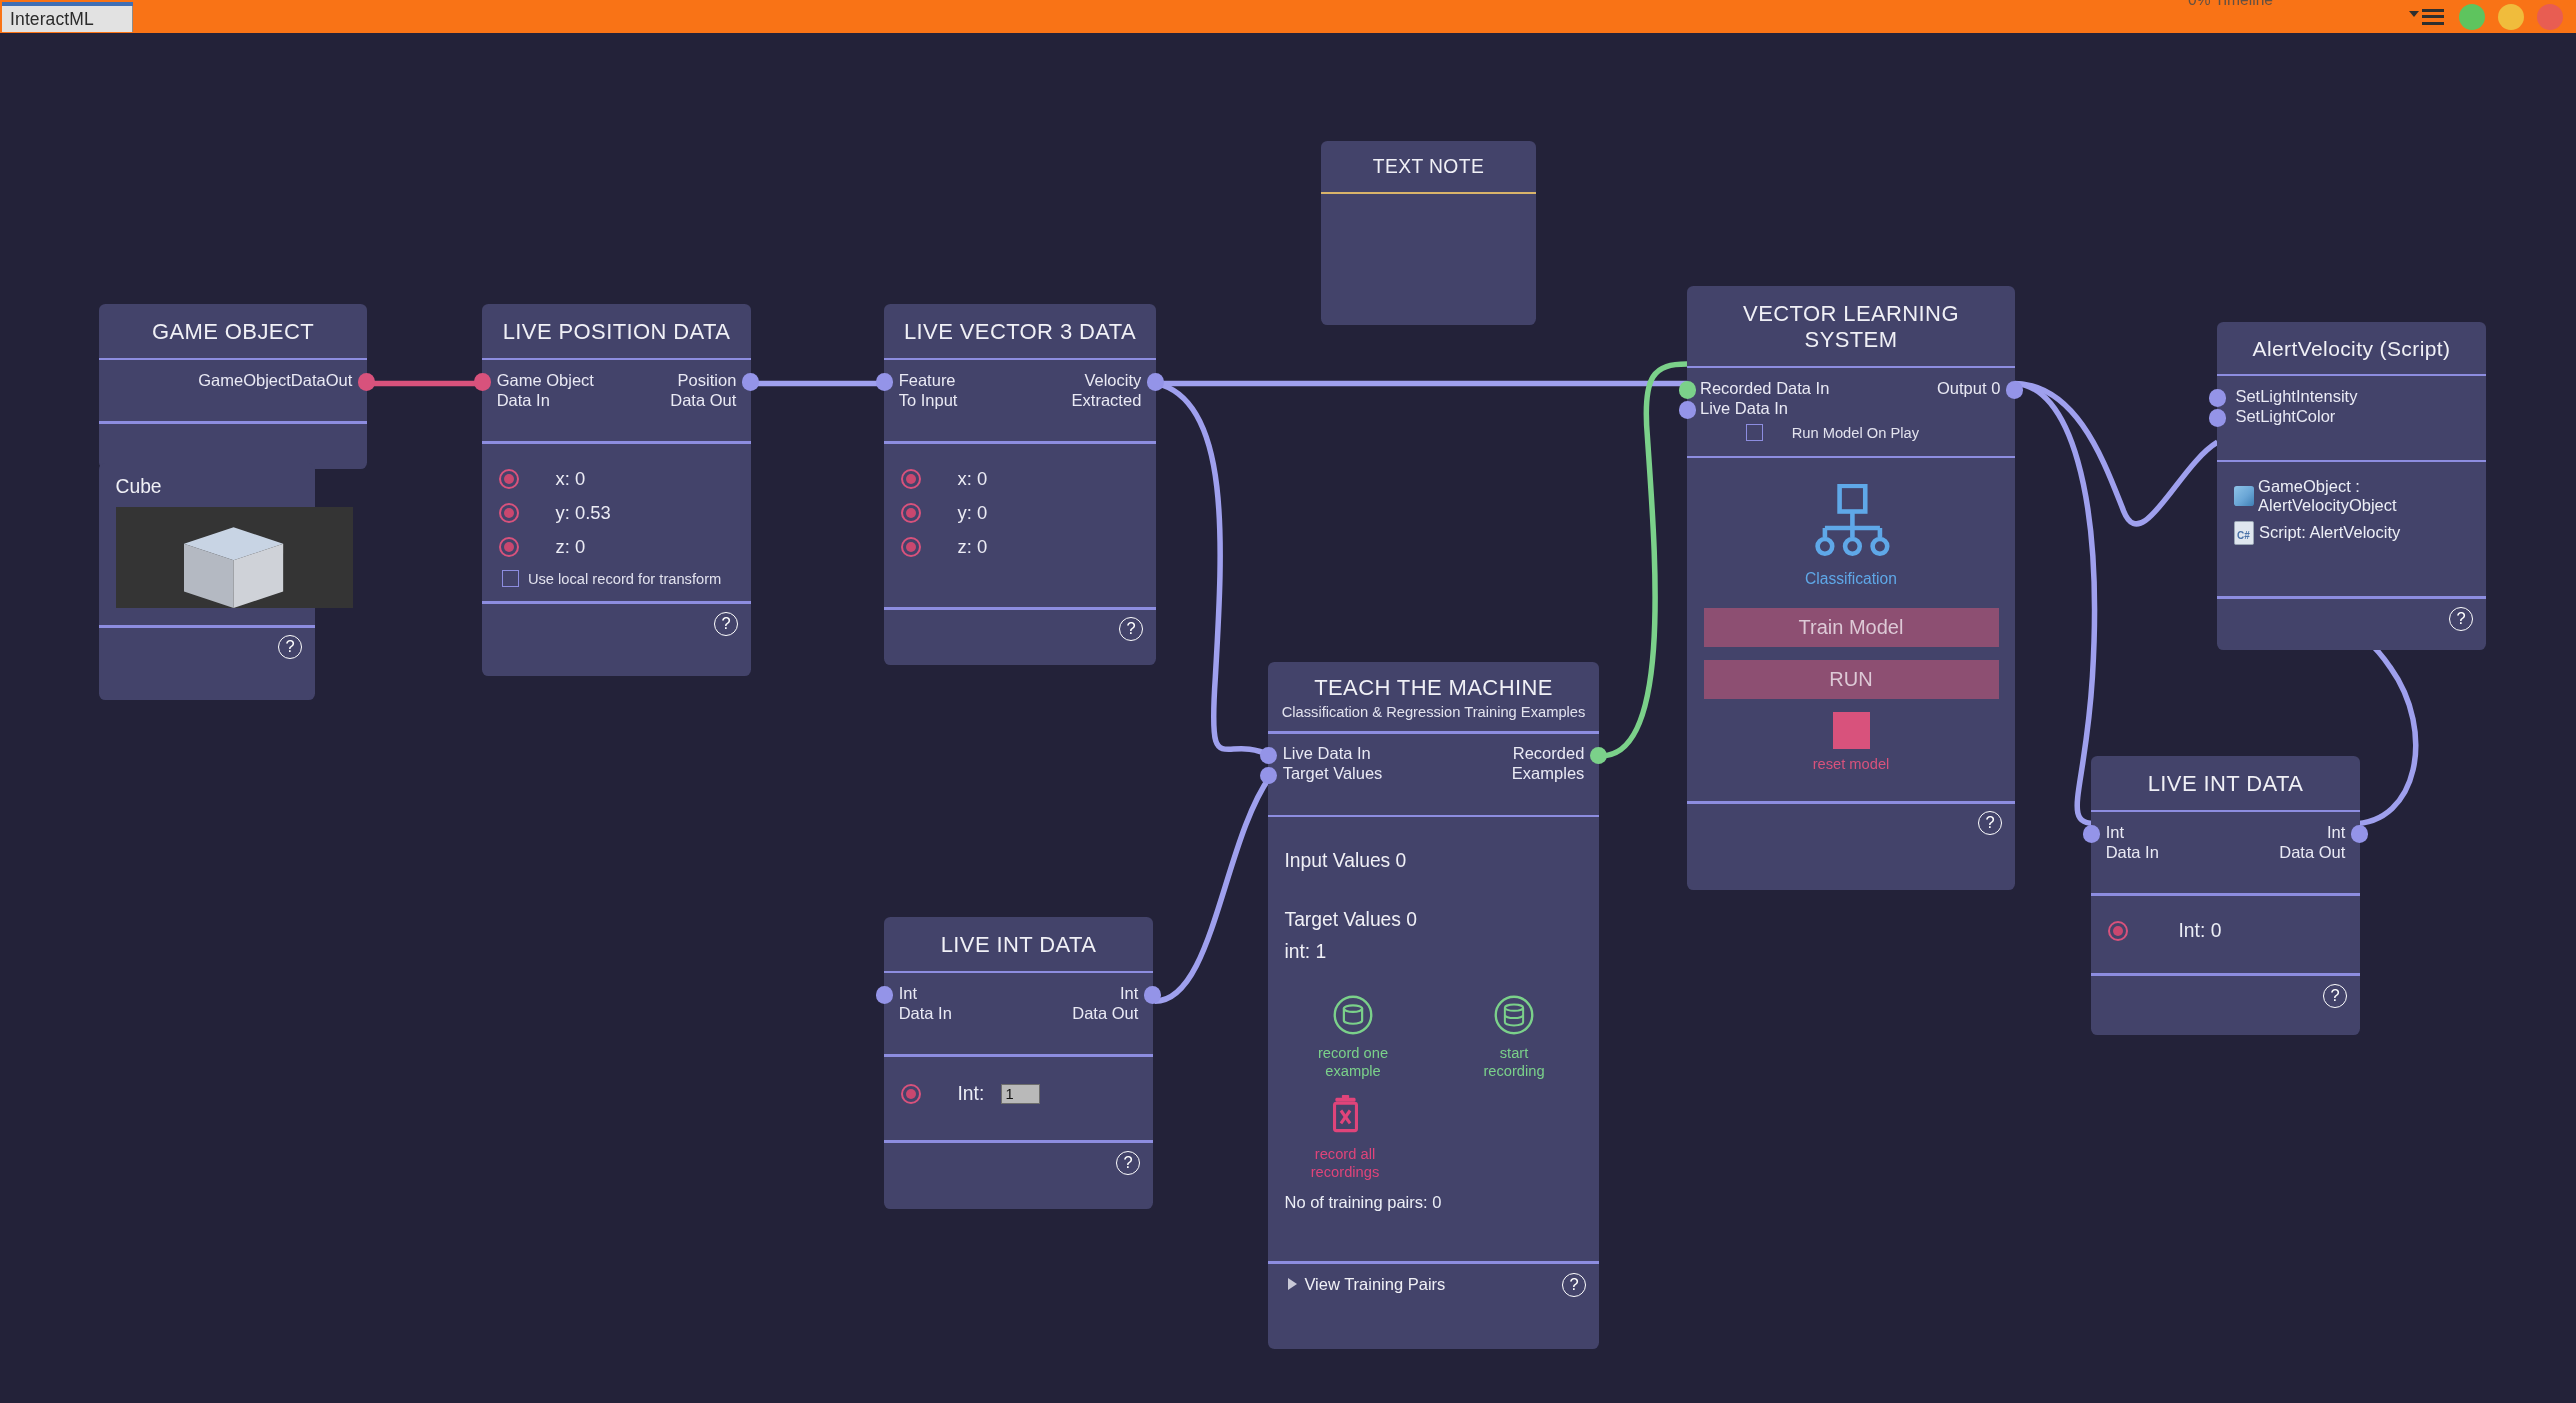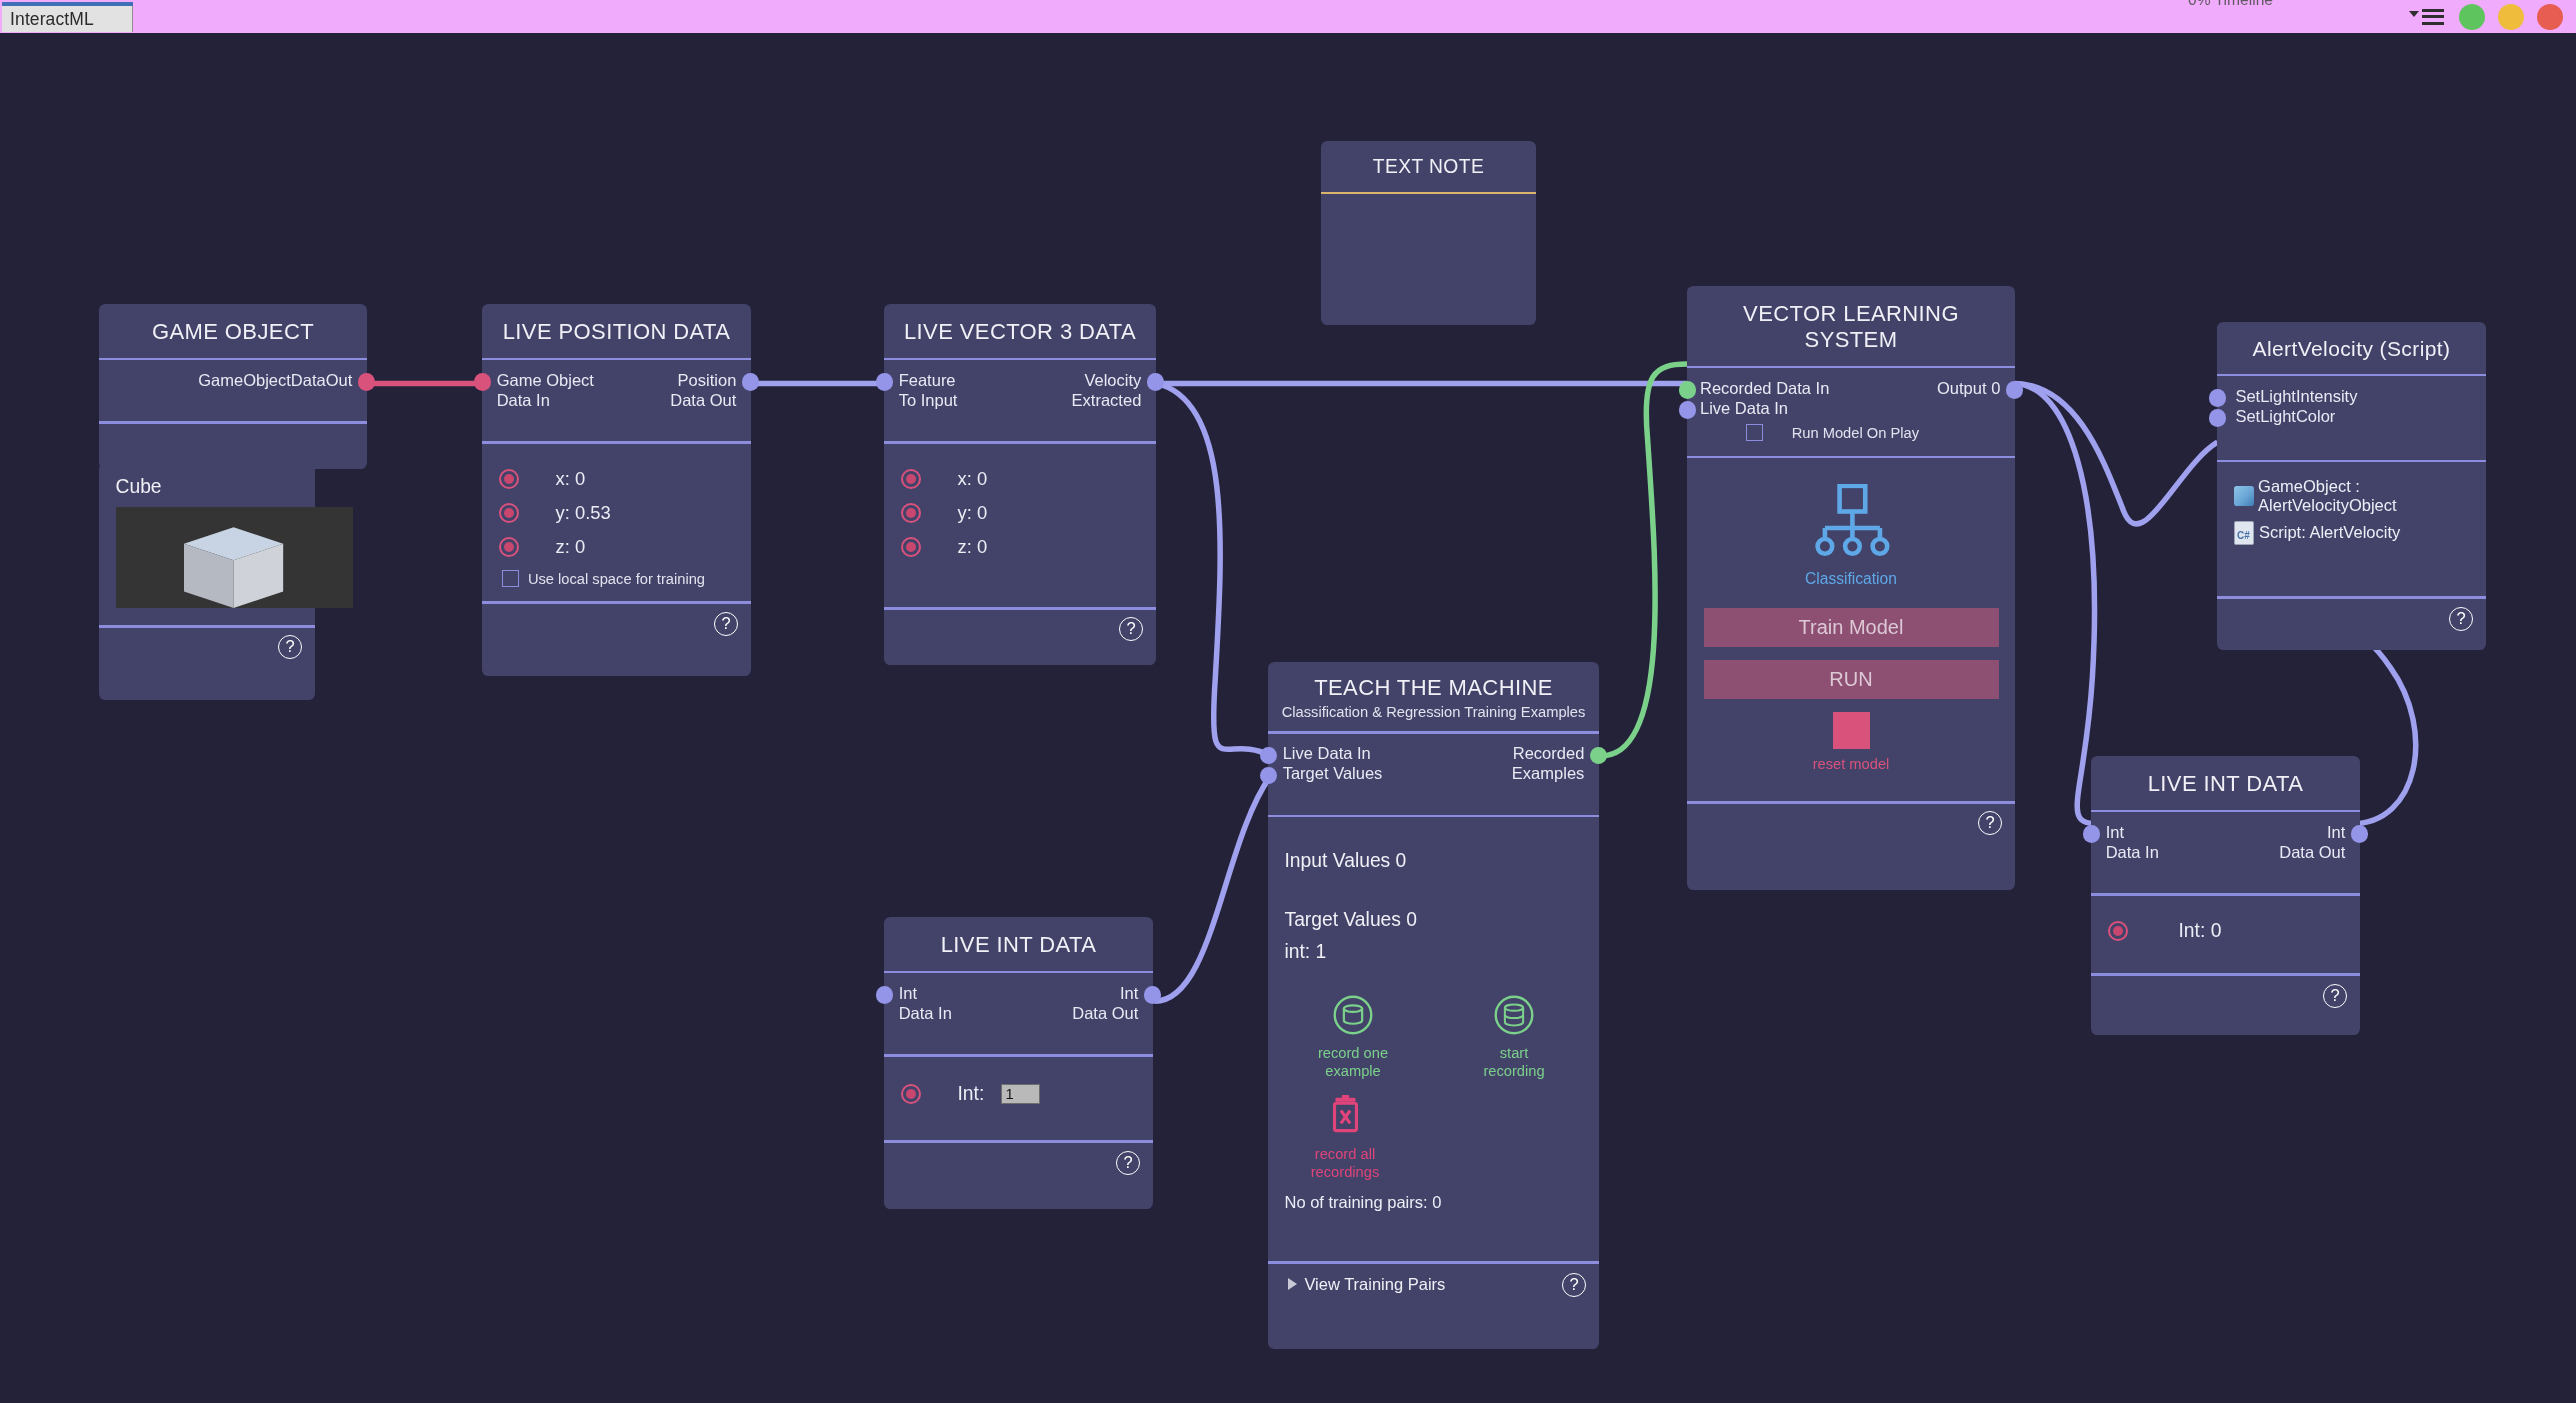--- a/index.html
+++ b/index.html
@@ -7,21 +7,21 @@
     width: 2576px; height: 1404px;
     overflow: hidden;
     background: #232239;
     font-family: "Liberation Sans", sans-serif;
   }
 
   
   #toolbar {
     position: absolute; left: 0; top: 0;
     width: 2576px; height: 39px;
-    background: #f0abfc;
+    background: #f97316;
     border-bottom: 1.8px solid #7b7b7b;
   }
   #tab-accent {
     position: absolute; left: 1.8px; top: 1.8px;
     width: 131px; height: 4.6px; background: #3f6fb5;
   }
   #tab-interactml {
     position: absolute; left: 1.8px; top: 6.4px;
     width: 131px; height: 26px;
     background: #e2e2e2;
@@ -288,21 +288,21 @@
         <span class="vlabel">y: 0.53</span>
       </div>
       <div class="vrow">
         <span class="radio">
             <i></i>
           </span>
         <span class="vlabel">z: 0</span>
       </div>
       <div class="chk-row" style="margin-left:3.7px;">
         <span class="chkbox"></span>
-        <span class="chk-label">Use local space for training</span>
+        <span class="chk-label">Use local record for transform</span>
       </div>
     </div>
     <div class="rule" style="margin-top:5.5px;"></div>
     <div class="footer">
       <div class="help">?</div>
     </div>
   </div>
 
   <div class="node" style="left:884px; top:271px; width:272px; height:361px;">
     <div class="node-title">LIVE VECTOR 3 DATA</div>

